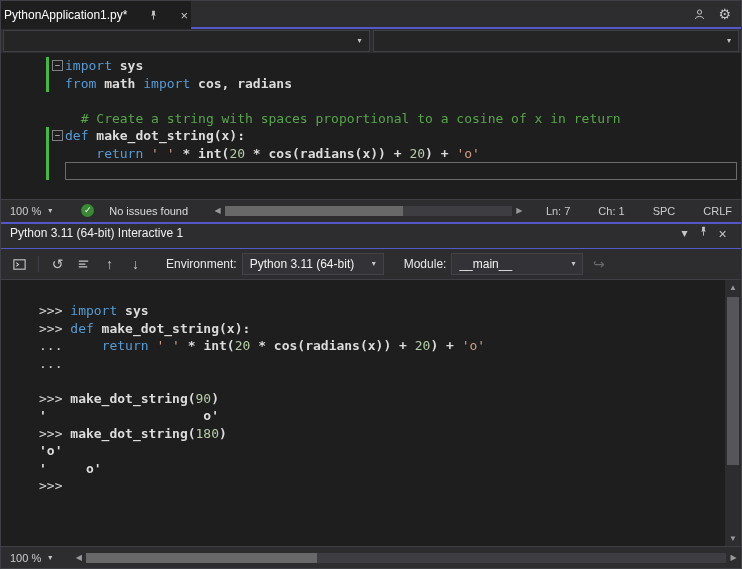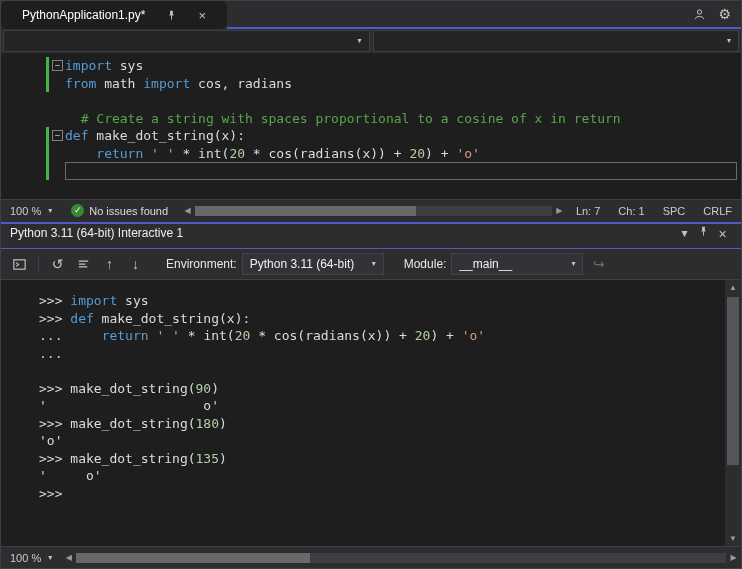--- a/index.html
+++ b/index.html
@@ -4,22 +4,22 @@
 <style>
   * { margin:0; padding:0; box-sizing:border-box; }
   html,body { width:742px; height:569px; overflow:hidden; background:#1e1e1e;
               font-family:"Liberation Sans",sans-serif; }
   .app { width:742px; height:569px; display:flex; flex-direction:column;
          background:var(--chrome,#2d2d30); border:1px solid var(--border,#3f3f46); }
 
   
   .editor-pane { height:220px; display:flex; flex-direction:column; flex:none; }
   .tab-strip { height:28px; display:flex; align-items:stretch; background:var(--chrome,#2d2d30); flex:none; }
-  .tab { display:flex; align-items:center; gap:21px; padding:0 21px; background:var(--editor-bg,#1e1e1e);
-         color:#ffffff; font-size:12px; white-space:nowrap;border-radius:6px; }
+  .tab { display:flex; align-items:center; gap:21px; padding:0 3px; background:var(--editor-bg,#1e1e1e);
+         color:#ffffff; font-size:12px; white-space:nowrap; }
   .tab .icon-btn { color:#c5c5c5; font-size:13px; line-height:13px; }
   .strip-rest { flex:1; display:flex; align-items:center; justify-content:flex-end; gap:12px;
                 padding-right:10px; border-bottom:2px solid var(--accent,#5558c8); }
   .top-icon { color:#c5c5c5; font-size:14px; line-height:14px; display:flex; align-items:center; }
 
   .navbar { height:24px; display:flex; gap:3px; padding:1px 2px; background:var(--chrome,#2d2d30); flex:none; }
   .nav-combo { flex:1; border:1px solid var(--border,#3f3f46); background:#252526; display:flex;
                align-items:center; justify-content:flex-end; padding:0 7px; }
   .caret { font-size:8px; color:#c5c5c5; line-height:8px; }
 
@@ -28,28 +28,28 @@
   .code-line { display:flex; height:17.5px; }
   .gutter { width:64px; flex:none; position:relative; }
   .gutter.changed::before { content:""; position:absolute; left:45px; top:0; bottom:0; width:3px;
                             background:var(--change-bar,#45b545); }
   .fold-box { position:absolute; left:51px; top:3px; width:11px; height:11px;
               border:1px solid #808080; color:#c8c8c8; font-size:9px; line-height:9px;
               text-align:center; background:var(--editor-bg,#1e1e1e); }
   .code-text { flex:1 1 auto; white-space:pre; color:var(--code-text,#dcdcdc); }
   .caret-line .code-text { border:1px solid #6b6b6b; margin-right:4px; }
   .tok-k { color:var(--keyword,#569cd6); }
-  .tok-d { color:var(--code-text,#dcdcdc); }
+  .tok-d { color:var(--code-text,#dcdcdc);font-weight:bold; }
   .tok-s { color:var(--string,#d69d85); }
   .tok-n { color:var(--number,#b5cea8); }
   .tok-c { color:var(--comment,#57a64a); }
   .tok-p { color:#d4d4d4; }
 
   .status-row { height:22px; display:flex; align-items:center; background:var(--chrome,#2d2d30);
-                border-top:1px solid var(--border,#3f3f46); color:#cccccc; font-size:11px; flex:none; }
+                border-top:1px solid var(--border,#3f3f46); color:#cccccc; font-size:11px; flex:none;gap:10px; }
   .zoom-box { display:flex; align-items:center; gap:7px; padding:0 9px; height:100%; }
   .status-check { width:13px; height:13px; border-radius:50%; background:var(--status-green,#388a34);
                   color:#fff; font-size:9px; line-height:13px; text-align:center; margin:0 5px 0 10px; flex:none; }
   .issues-text { color:#dcdcdc; margin-right:12px; white-space:nowrap; }
   .hscroll { flex:1; display:flex; align-items:center; height:100%; min-width:40px; }
   .scroll-arrow { width:15px; text-align:center; font-size:8px; color:#999; flex:none; }
   .htrack { flex:1; height:10px; background:#3e3e42; position:relative; }
   .hthumb { position:absolute; top:0; bottom:0; background:#686868; }
   .hthumb.editor-thumb { left:0; width:62%; }
   .hthumb.tool-thumb { left:0; width:36%; }
@@ -72,21 +72,21 @@
   .tb-sep { width:1px; height:16px; background:var(--border,#3f3f46); margin:0 3px; flex:none; }
   .tb-label { font-size:12px; color:#e8e8e8; margin-left:15px; white-space:nowrap; }
   .tb-combo { height:22px; border:1px solid #434346; background:#333337; color:#f1f1f1; font-size:12px;
               display:flex; align-items:center; padding:0 7px; white-space:nowrap; }
   .env-combo { width:142px; } .mod-combo { width:132px; }
   .combo-caret { margin-left:auto; }
   .disabled-icon { color:#6a6a6a; }
 
   .repl-wrap { flex:1; position:relative; background:var(--editor-bg,#1e1e1e);
                border-top:1px solid var(--border,#3f3f46); min-height:0; }
-  .repl-lines { position:absolute; top:0; left:0; right:17px; bottom:0; padding:12px 0 0 38px;
+  .repl-lines { position:absolute; top:0; left:0; right:17px; bottom:0; padding:22px 0 0 38px;
                 font-family:"DejaVu Sans Mono","Liberation Mono",monospace; font-size:13px;
                 line-height:17.5px; overflow:hidden; }
   .vscroll { position:absolute; top:0; right:0; bottom:0; width:16px; background:#2d2d30; }
   .v-arrow { height:15px; line-height:15px; text-align:center; font-size:8px; color:#999; }
   .v-arrow.bottom { position:absolute; bottom:0; left:0; right:0; }
   .vthumb { position:absolute; left:2px; right:2px; top:17px; height:168px; background:#55555a; }
 
   svg { display:block; }
 </style>
 </head>
@@ -252,23 +252,20 @@
           <div class="code-line">
             <span class="code-text"><span class="tok-d">'                    o'</span></span>
           </div>
           <div class="code-line">
             <span class="code-text"><span class="tok-p">&gt;&gt;&gt; </span><span class="tok-d">make_dot_string(</span><span class="tok-n">180</span><span class="tok-d">)</span></span>
           </div>
           <div class="code-line">
             <span class="code-text"><span class="tok-d">'o'</span></span>
           </div>
           <div class="code-line">
-            <span class="code-text"><span class="tok-p">&gt;&gt;&gt; </span><span class="tok-d">make_dot_string(</span><span class="tok-n">135</span><span class="tok-d">)</span></span>
-          </div>
-          <div class="code-line">
             <span class="code-text"><span class="tok-d">'     o'</span></span>
           </div>
           <div class="code-line">
             <span class="code-text"><span class="tok-p">&gt;&gt;&gt;</span></span>
           </div>
         </div>
       <div class="vscroll">
         <div class="v-arrow">▲</div>
         <div class="vthumb"></div>
         <div class="v-arrow bottom">▼</div>

